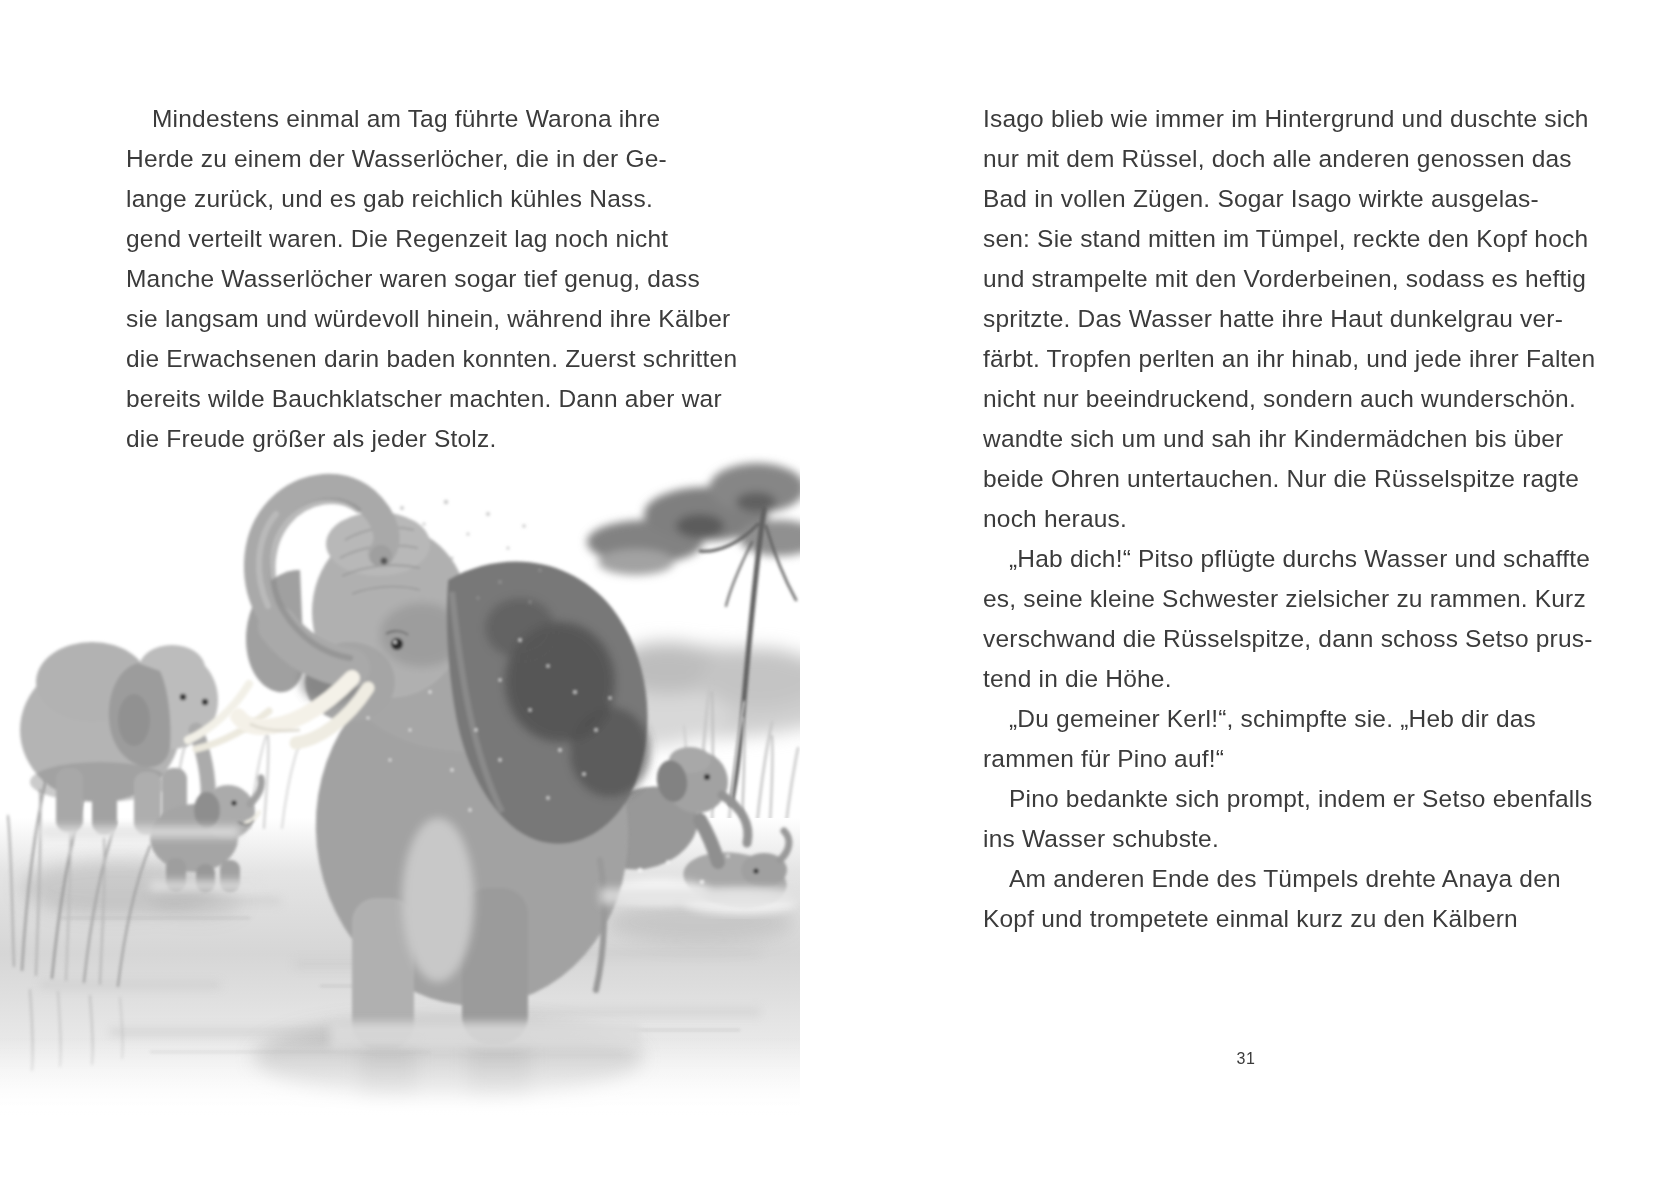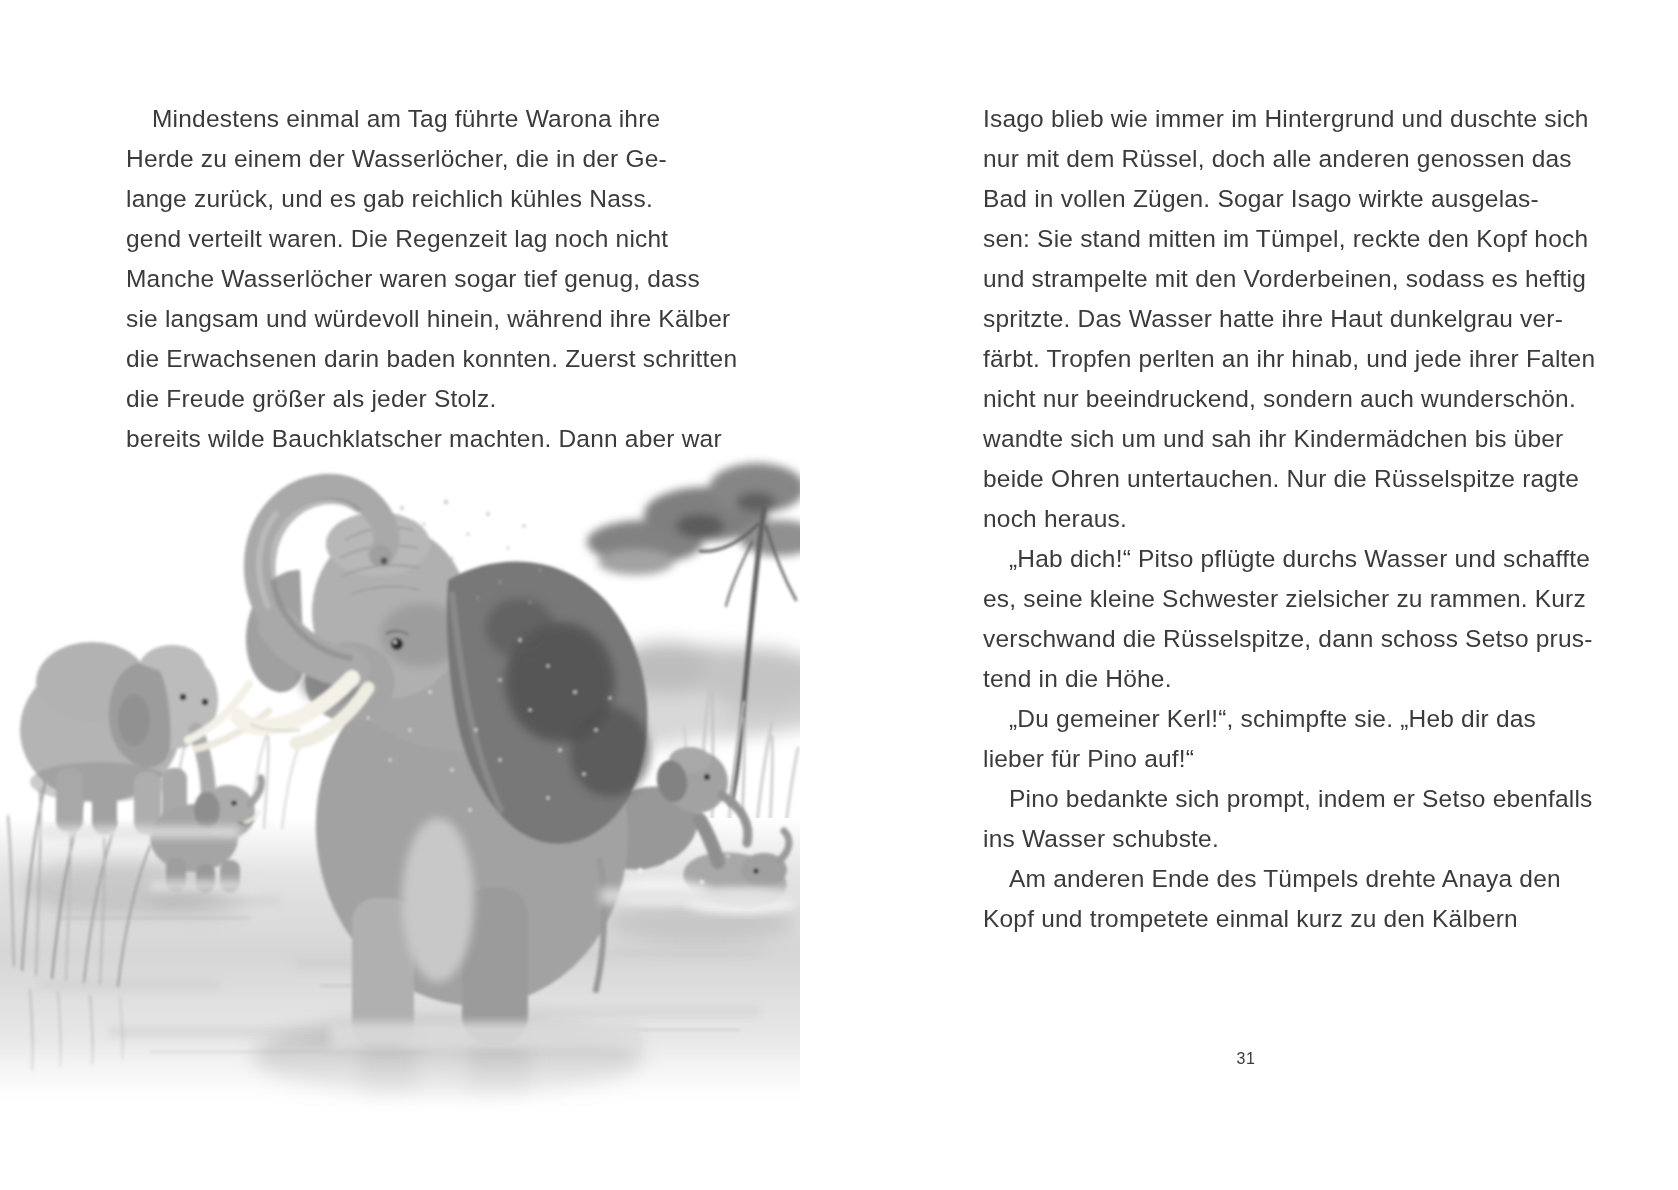--- a/index.html
+++ b/index.html
@@ -22,22 +22,22 @@
 
   <div>
     <div class="textcol" id="left-text">
       <div class="line indent">Mindestens einmal am Tag führte Warona ihre</div>
       <div class="line">Herde zu einem der Wasserlöcher, die in der Ge-</div>
       <div class="line">lange zurück, und es gab reichlich kühles Nass.</div>
       <div class="line">gend verteilt waren. Die Regenzeit lag noch nicht</div>
       <div class="line">Manche Wasserlöcher waren sogar tief genug, dass</div>
       <div class="line">sie langsam und würdevoll hinein, während ihre Kälber</div>
       <div class="line">die Erwachsenen darin baden konnten. Zuerst schritten</div>
+      <div class="line">bereits wilde Bauchklatscher machten. Dann aber war</div>
       <div class="line">die Freude größer als jeder Stolz.</div>
-      <div class="line">bereits wilde Bauchklatscher machten. Dann aber war</div>
     </div>
 
     <svg id="illo" width="800" height="690" viewBox="0 0 800 690">
       <defs>
         <linearGradient id="waterGrad" x1="0" y1="0" x2="0" y2="1">
           <stop offset="0" stop-color="#ffffff"></stop>
           <stop offset="0.18" stop-color="#e4e4e4"></stop>
           <stop offset="0.45" stop-color="#d6d6d6"></stop>
           <stop offset="0.78" stop-color="#ebebeb"></stop>
           <stop offset="1" stop-color="#ffffff"></stop>
@@ -304,21 +304,21 @@
       <div class="line">färbt. Tropfen perlten an ihr hinab, und jede ihrer Falten</div>
       <div class="line">nicht nur beeindruckend, sondern auch wunderschön.</div>
       <div class="line">wandte sich um und sah ihr Kindermädchen bis über</div>
       <div class="line">beide Ohren untertauchen. Nur die Rüsselspitze ragte</div>
       <div class="line">noch heraus.</div>
       <div class="line indent">„Hab dich!“ Pitso pflügte durchs Wasser und schaffte</div>
       <div class="line">es, seine kleine Schwester zielsicher zu rammen. Kurz</div>
       <div class="line">verschwand die Rüsselspitze, dann schoss Setso prus-</div>
       <div class="line">tend in die Höhe.</div>
       <div class="line indent">„Du gemeiner Kerl!“, schimpfte sie. „Heb dir das</div>
-      <div class="line">lieber für Pino auf!“</div>
+      <div class="line">rammen für Pino auf!“</div>
       <div class="line indent">Pino bedankte sich prompt, indem er Setso ebenfalls</div>
       <div class="line">ins Wasser schubste.</div>
       <div class="line indent">Am anderen Ende des Tümpels drehte Anaya den</div>
       <div class="line">Kopf und trompetete einmal kurz zu den Kälbern</div>
     </div>
     <div class="pagenum">31</div>
   </div>
 
 </div>
 

